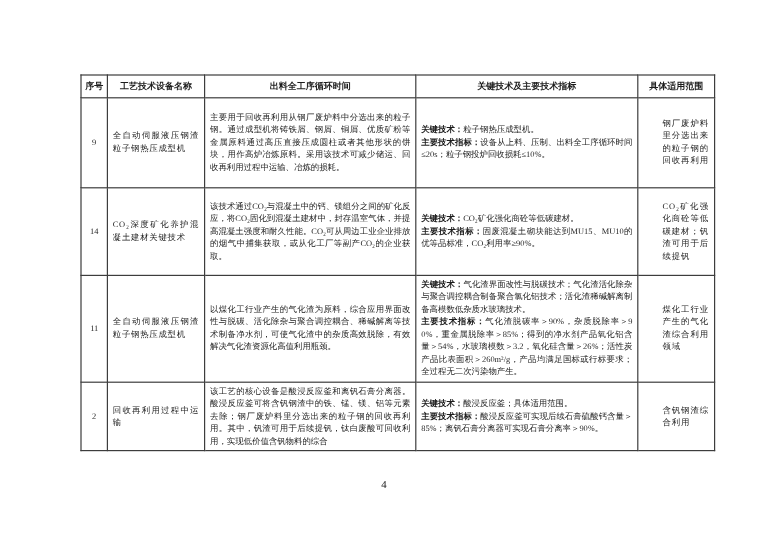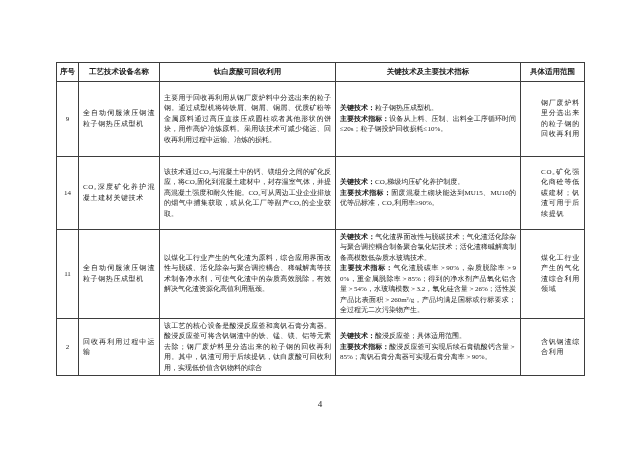--- a/index.html
+++ b/index.html
@@ -2,21 +2,21 @@
 <html><head>
 <meta charset="utf-8">
 <style>
   html,body{margin:0;padding:0;}
   body{
     width:640px;height:453px;background:#ffffff;position:relative;
     font-family:"Liberation Serif","DejaVu Serif",serif;color:#1c1c1c;
     overflow:hidden;
   }
   .doc-table{
-    position:absolute;left:56px;top:62px;width:528px;
+    position:absolute;left:67px;top:62px;width:528px;
     border-collapse:collapse;table-layout:fixed;
   }
   .doc-table th,.doc-table td{
     border:1px solid #3d3d3d;
     font-size:7px;line-height:1.5;
     padding:2px 4px;vertical-align:middle;
     font-weight:normal;word-break:break-all;
   }
   .doc-table th{
     font-size:7.5px;font-weight:bold;text-align:center;
@@ -51,42 +51,42 @@
     <col class="col-no">
       <col class="col-name">
       <col class="col-intro">
       <col class="col-tech">
       <col class="col-scope">
   </colgroup>
   <thead>
     <tr>
       <th>序号</th>
       <th>工艺技术设备名称</th>
-      <th>钛白废酸可回收利用</th>
+      <th>出料全工序循环时间</th>
       <th>关键技术及主要技术指标</th>
       <th>具体适用范围</th>
     </tr>
   </thead>
   <tbody>
     <tr class="r-9">
       <td class="cell-no">9</td>
       <td class="cell-name">全自动伺服液压钢渣粒子钢热压成型机</td>
       <td class="cell-intro">主要用于回收再利用从钢厂废炉料中分选出来的粒子钢。通过成型机将铸铁屑、钢屑、铜屑、优质矿粉等金属原料通过高压直接压成圆柱或者其他形状的饼块，用作高炉冶炼原料。采用该技术可减少储运、回收再利用过程中运输、冶炼的损耗。</td>
       <td class="cell-tech">
         <p class="tech-p"><span class="tech-label">关键技术：</span><span>粒子钢热压成型机。</span></p>
         <p class="tech-p"><span class="tech-label">主要技术指标：</span><span>设备从上料、压制、出料全工序循环时间≤20s；粒子钢投炉回收损耗≤10%。</span></p>
       </td>
       <td class="cell-scope">钢厂废炉料里分选出来的粒子钢的回收再利用</td>
     </tr>
     <tr class="r-10">
       <td class="cell-no">14</td>
       <td class="cell-name">CO₂深度矿化养护混凝土建材关键技术</td>
       <td class="cell-intro">该技术通过CO₂与混凝土中的钙、镁组分之间的矿化反应，将CO₂固化到混凝土建材中，封存温室气体，并提高混凝土强度和耐久性能。CO₂可从周边工业企业排放的烟气中捕集获取，或从化工厂等副产CO₂的企业获取。</td>
       <td class="cell-tech">
-        <p class="tech-p"><span class="tech-label">关键技术：</span><span>CO₂梯级均压矿化养护制度。</span></p>
+        <p class="tech-p"><span class="tech-label">关键技术：</span><span>CO₂矿化强化商砼等低碳建材。</span></p>
         <p class="tech-p"><span class="tech-label">主要技术指标：</span><span>固废混凝土砌块能达到MU15、MU10的优等品标准，CO₂利用率≥90%。</span></p>
       </td>
       <td class="cell-scope">CO₂矿化强化商砼等低碳建材；钒渣可用于后续提钒</td>
     </tr>
     <tr class="r-11">
       <td class="cell-no">11</td>
       <td class="cell-name">全自动伺服液压钢渣粒子钢热压成型机</td>
       <td class="cell-intro">以煤化工行业产生的气化渣为原料，综合应用界面改性与脱碳、活化除杂与聚合调控耦合、稀碱解离等技术制备净水剂，可使气化渣中的杂质高效脱除，有效解决气化渣资源化高值利用瓶颈。</td>
       <td class="cell-tech">
         <p class="tech-p"><span class="tech-label">关键技术：</span><span>气化渣界面改性与脱碳技术；气化渣活化除杂与聚合调控耦合制备聚合氯化铝技术；活化渣稀碱解离制备高模数低杂质水玻璃技术。</span></p>

